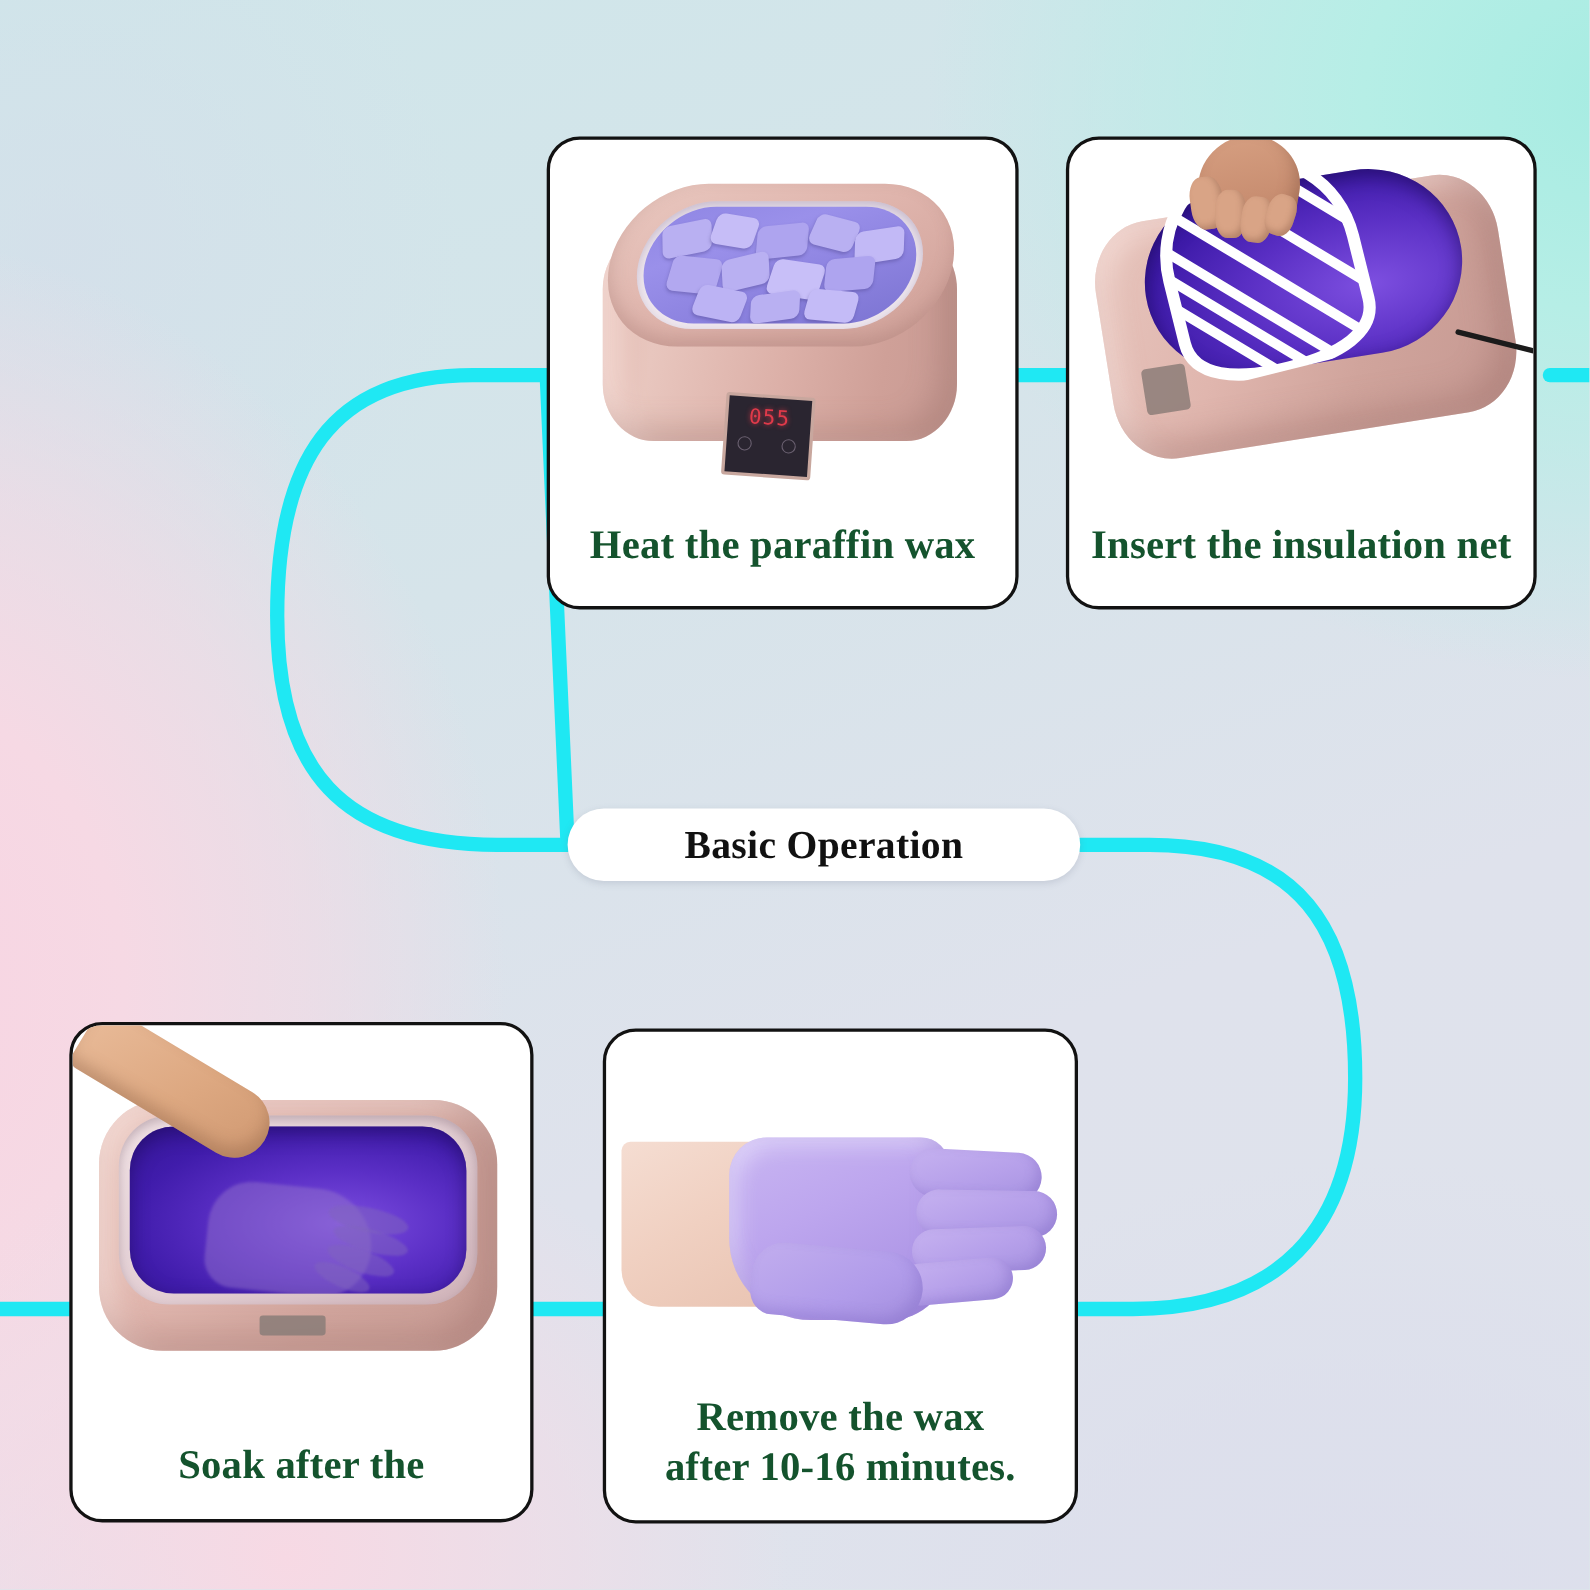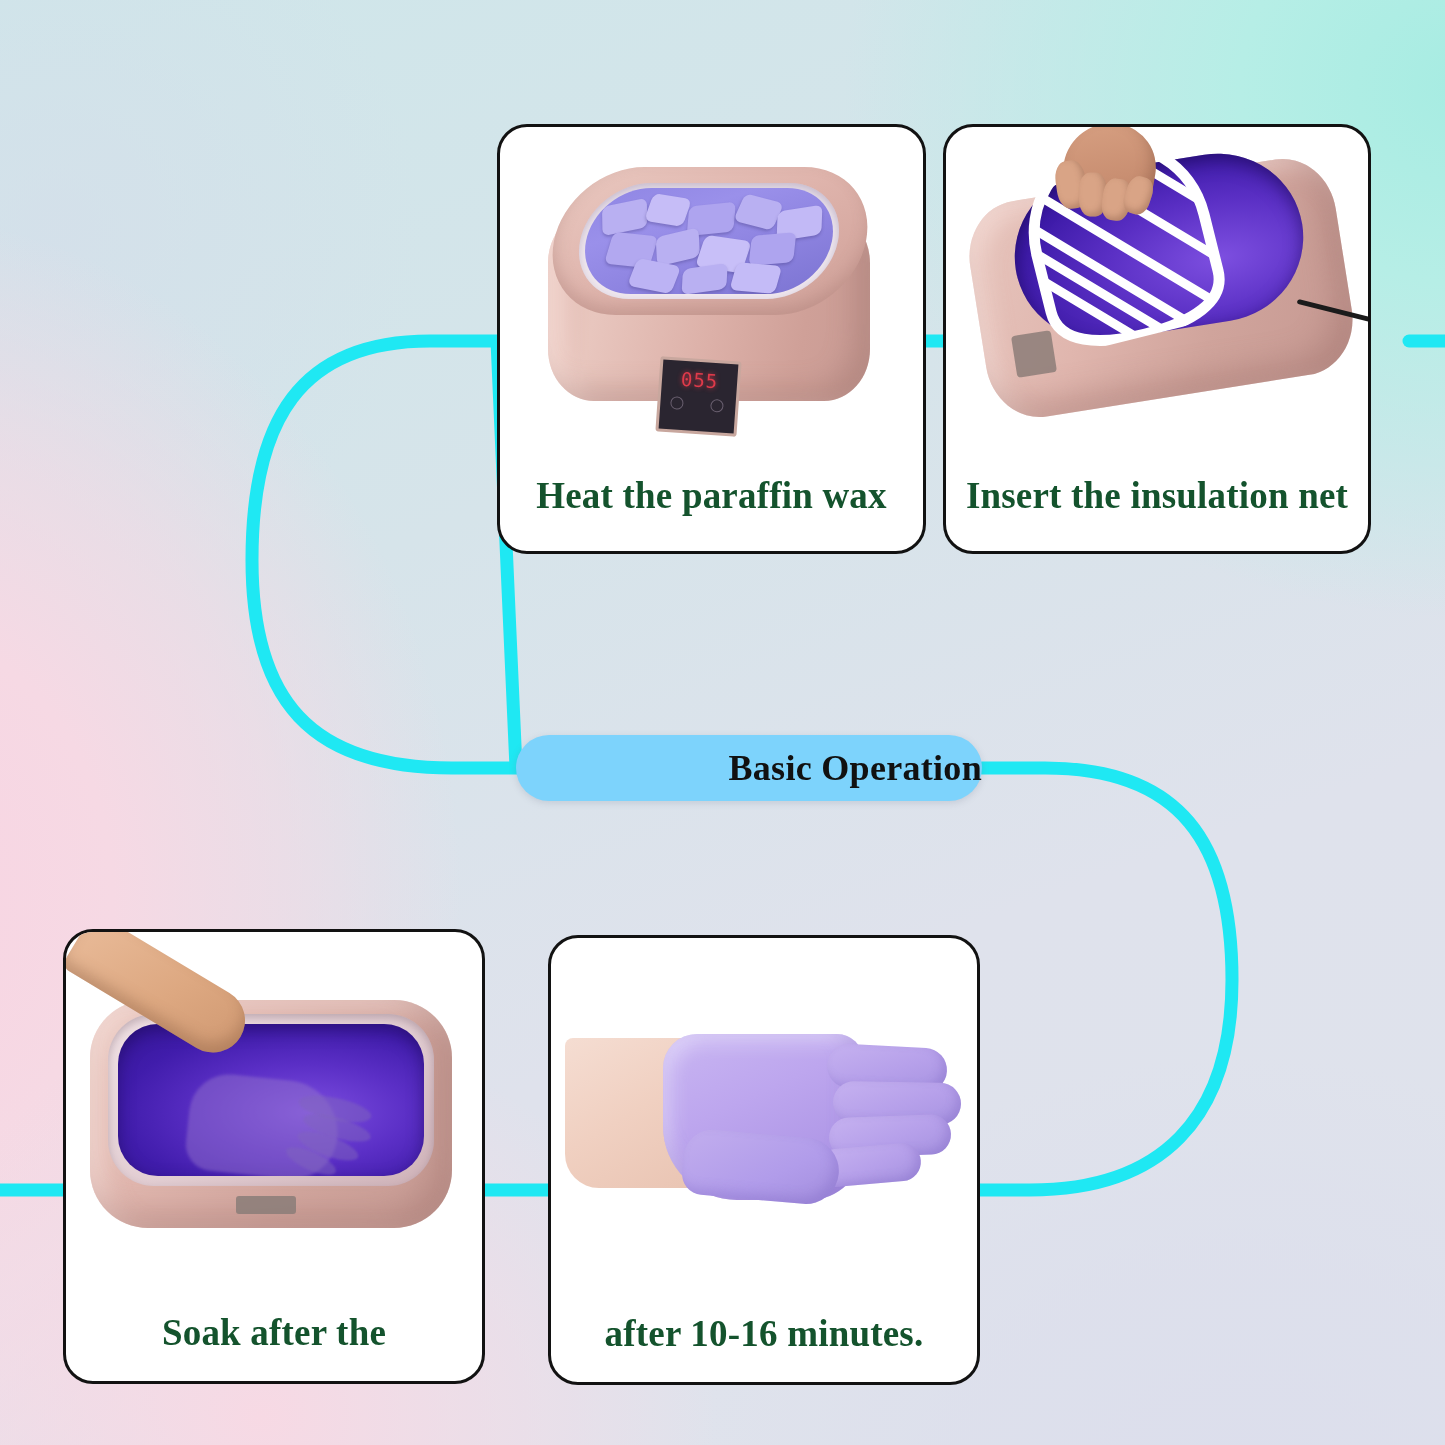--- a/index.html
+++ b/index.html
@@ -30,34 +30,34 @@
     display:flex;flex-direction:column;
   }
   .card .photo{position:relative;flex:1 1 auto;overflow:hidden;}
   .card .caption{
     flex:0 0 auto;text-align:center;color:#14532d;
     font-weight:bold;letter-spacing:.2px;
     font-family:"Liberation Serif", serif;
   }
 
   #card-heat    {left:497px; top:124px;  width:429px; height:430px;}
-  #card-net     {left:943px; top:124px;  width:428px; height:430px;}
+  #card-net     {left:969px; top:124px;  width:428px; height:430px;}
   #card-soak    {left:63px;  top:929px;  width:422px; height:455px;}
   #card-remove  {left:548px; top:935px;  width:432px; height:450px;}
 
   #card-heat   .caption{font-size:37px;padding:4px 0 34px;}
   #card-net    .caption{font-size:37px;padding:4px 0 34px;}
   #card-soak   .caption{font-size:37px;line-height:1.20;padding:2px 0 26px;}
   #card-remove .caption{font-size:37px;line-height:1.20;padding:2px 0 26px;}
 
   
   #pill{
     position:absolute;z-index:4;left:516px;top:735px;width:466px;height:66px;
-    background:#7dd3fc;border-radius:34px;
-    display:flex;align-items:center;justify-content:flex-end;
+    background:#ffffff;border-radius:34px;
+    display:flex;align-items:center;justify-content:center;
     box-shadow:0 2px 7px rgba(110,120,140,.22);
   }
   #pill .pill-text{
     font-family:"Liberation Serif", serif;font-weight:bold;
     font-size:36px;color:#111;letter-spacing:.3px;
   }
 
   
   .scene{position:absolute;inset:0;}
 
@@ -311,19 +311,20 @@
         <div class="palm"></div>
         <span class="fing" style="left:262px;top:30px;width:120px;height:44px;transform:rotate(3deg);"></span>
         <span class="fing" style="left:268px;top:66px;width:128px;height:42px;transform:rotate(1deg);"></span>
         <span class="fing" style="left:264px;top:100px;width:122px;height:40px;transform:rotate(-2deg);"></span>
         <span class="fing" style="left:252px;top:130px;width:104px;height:38px;transform:rotate(-5deg);"></span>
         <div class="thumb"></div>
       </div>
     </div>
   </div>
   <div class="caption">
+    <div>Remove the wax</div>
     <div>after 10-16 minutes.</div>
   </div>
 </div>
 
 <div id="pill">
   <span class="pill-text">Basic Operation</span>
 </div>
 
 </body></html>

